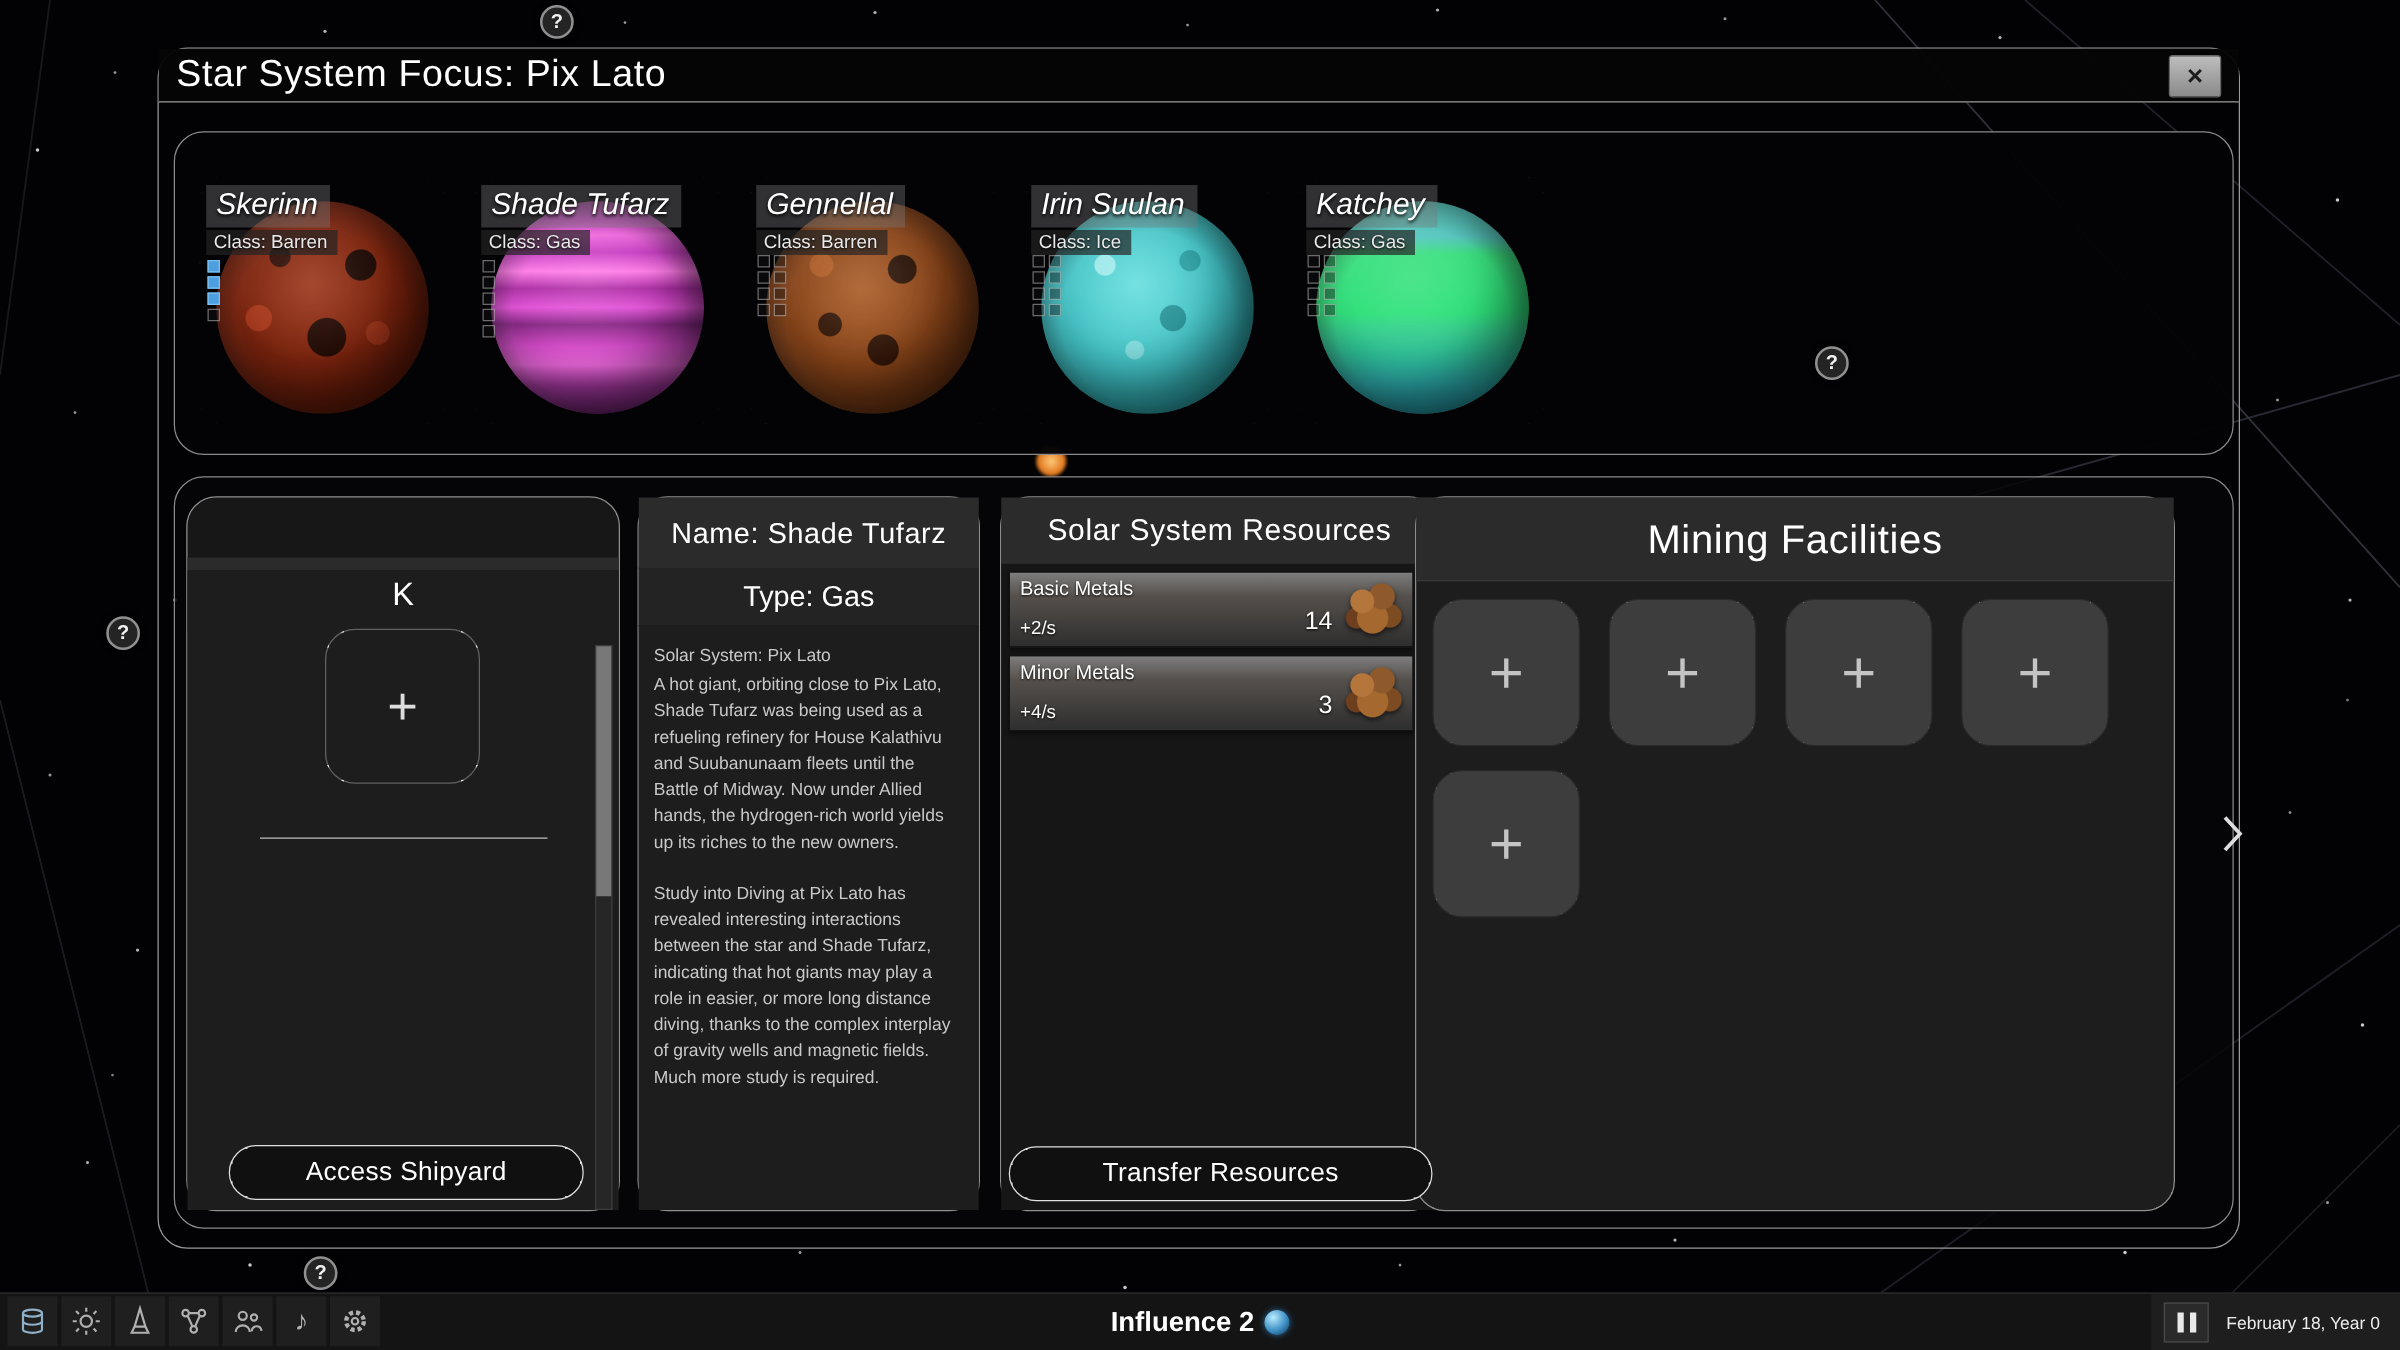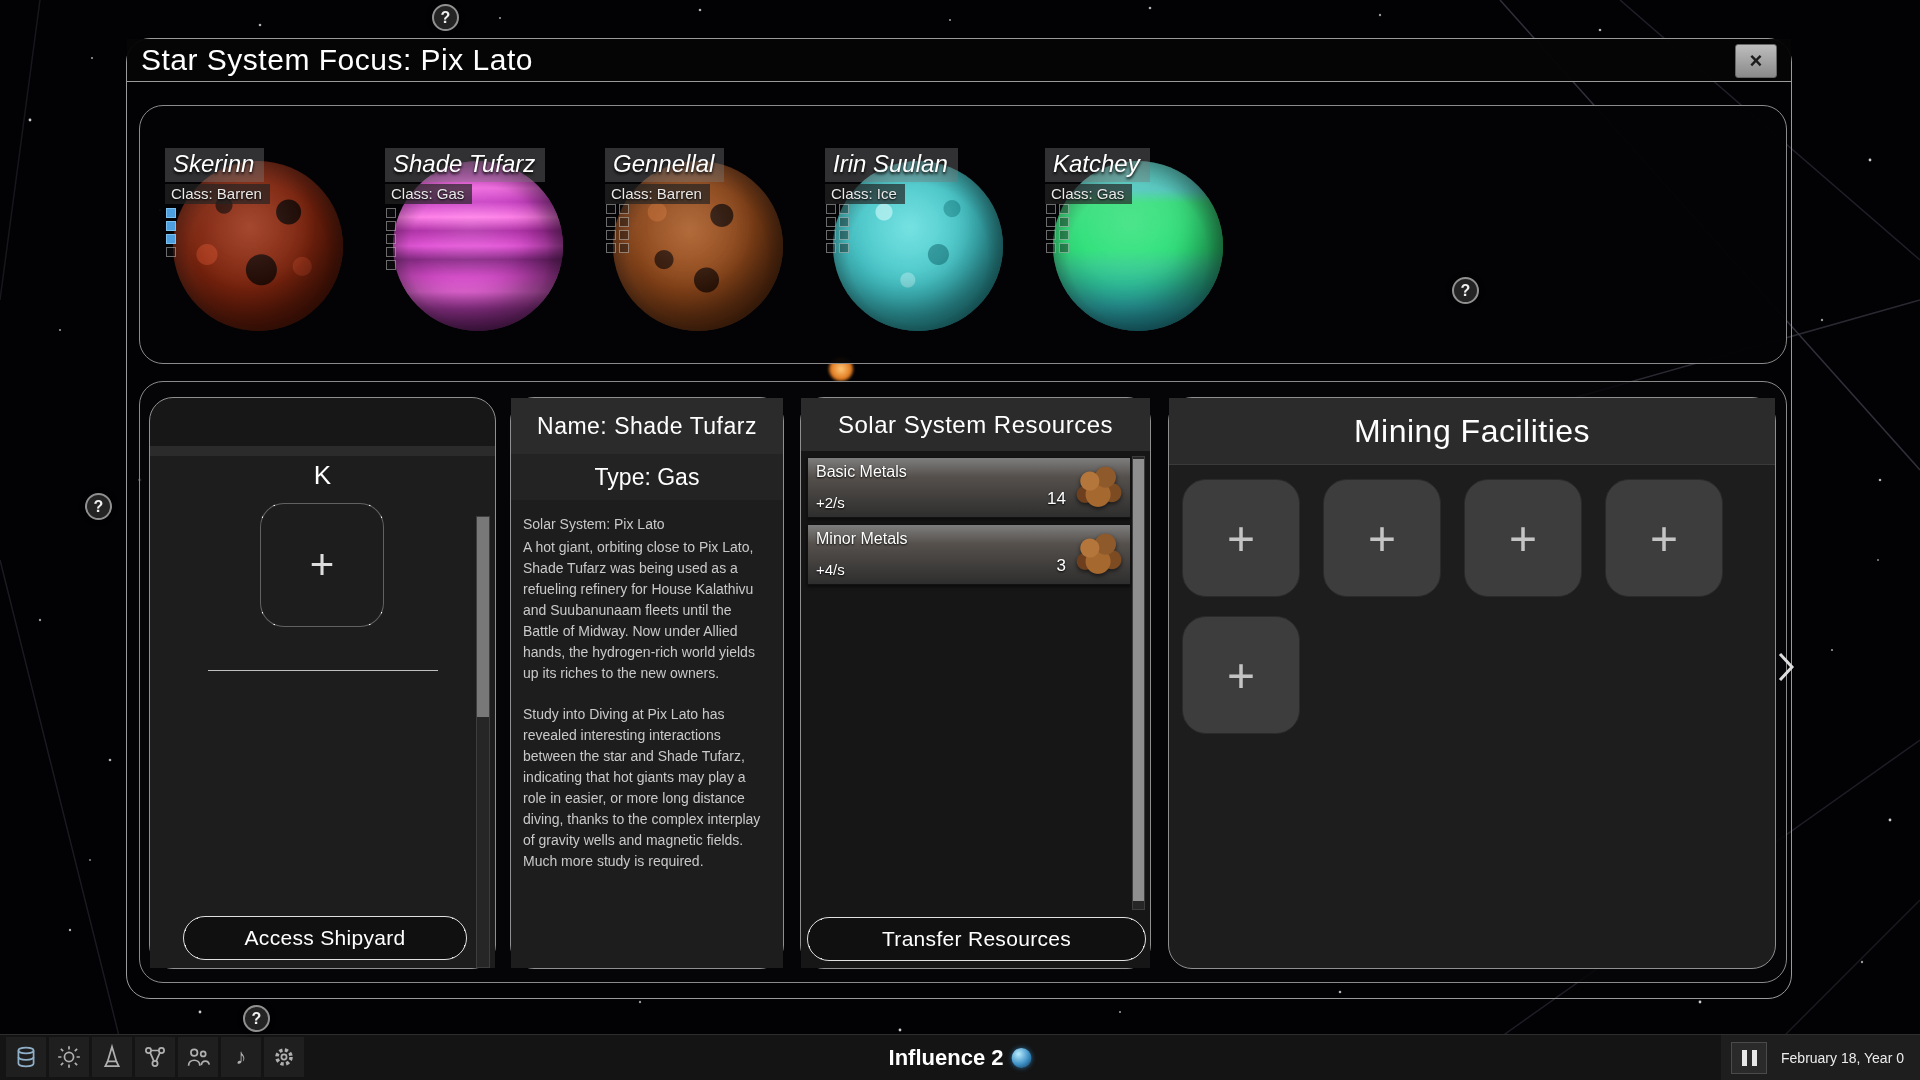--- a/index.html
+++ b/index.html
@@ -77,21 +77,21 @@
   .slot-sq{width:10px;height:10px;border:1px solid rgba(255,255,255,.4);background:rgba(20,20,20,.4);box-sizing:border-box;}
   .slot-sq.filled{background:#4d9fe0;border-color:#7cc0f0;}
 
   
   #bottom-frame{position:absolute;left:12px;top:342px;width:1646px;height:600px;border:1px solid #8a8a8a;
                 background:rgba(6,6,9,.85);}
   .panel{position:absolute;border:1px solid #8f8f8f;background-color:#171717;}
   #p1{left:9px;top:15px;width:345px;height:570px;}
   #p2{left:370px;top:15px;width:272px;height:570px;}
   #p3{left:660px;top:15px;width:349px;height:570px;}
-  #p4{left:1028px;top:15px;width:606px;height:570px;background-color:#1d1d1d;}
+  #p4{left:992px;top:15px;width:606px;height:570px;background-color:#1d1d1d;}
   .panel-header{position:absolute;left:0;right:0;top:0;background:#2b2b2b;border-bottom:1px solid #3a3a3a;
                 display:flex;align-items:center;justify-content:center;letter-spacing:.5px;}
   #p1 .panel-header{height:58px;font-size:40px;margin-top:48px;}
   #p2 .panel-header{height:56px;font-size:23px;}
   #p3 .panel-header{height:53px;font-size:24px;}
   #p4 .panel-header{height:66px;font-size:32px;}
 
   
   #p1-body{position:absolute;left:0;right:0;top:58px;bottom:0;background:#1d1d1d;}
   .star-class{position:absolute;top:4px;left:0;right:0;text-align:center;font-size:26px;}
@@ -117,21 +117,21 @@
   .sys-line{margin-bottom:2px;}
 
   
   #p3-body{position:absolute;left:0;right:0;top:53px;bottom:0;background:#161616;}
   .res-row{position:absolute;left:6px;width:322px;height:59px;cursor:pointer;
            background:linear-gradient(180deg,#7e7e7e,#55504c 32%,#2e2e2e);
            border:1px solid #121212;box-shadow:0 2px 3px rgba(0,0,0,.5);}
   #res-row-0{top:6px;} #res-row-1{top:73px;}
   .res-name{position:absolute;left:8px;top:5px;font-size:16px;text-shadow:0 1px 2px #000;}
   .res-rate{position:absolute;left:8px;bottom:6px;font-size:15px;text-shadow:0 1px 2px #000;}
-  .res-amount{position:absolute;right:64px;bottom:8px;font-size:17px;text-shadow:0 1px 2px #000;}
+  .res-amount{position:absolute;right:64px;bottom:8px;font-size:20px;text-shadow:0 1px 2px #000;}
   .ore-icon{position:absolute;right:8px;top:8px;width:46px;height:43px;
     background:
       radial-gradient(circle at 30% 35%, #b5763c 0 9px, rgba(0,0,0,0) 10px),
       radial-gradient(circle at 64% 26%, #8f5a2b 0 10px, rgba(0,0,0,0) 11px),
       radial-gradient(circle at 48% 66%, #a5682f 0 12px, rgba(0,0,0,0) 13px),
       radial-gradient(circle at 78% 62%, #7c4b22 0 9px, rgba(0,0,0,0) 10px),
       radial-gradient(circle at 20% 66%, #6e3f1e 0 8px, rgba(0,0,0,0) 9px);
     filter:drop-shadow(0 2px 2px rgba(0,0,0,.6));}
   #p3 .scroll-track{right:5px;top:58px;width:11px;height:452px;}
   #p3 .scroll-thumb{position:absolute;top:2px;left:0;right:0;height:442px;background:#8f8f8f;}

